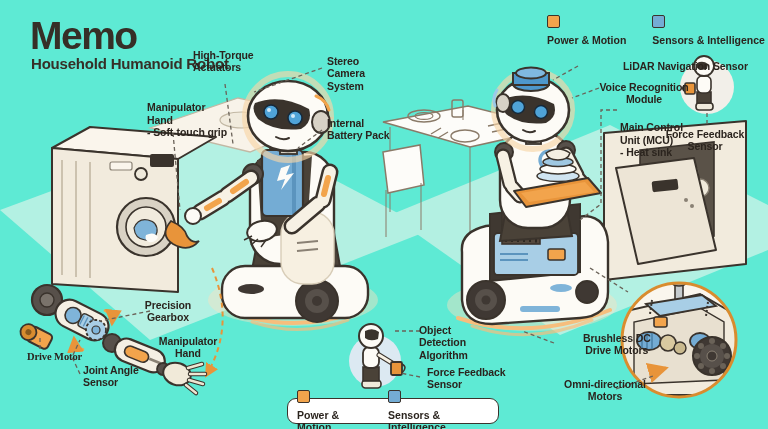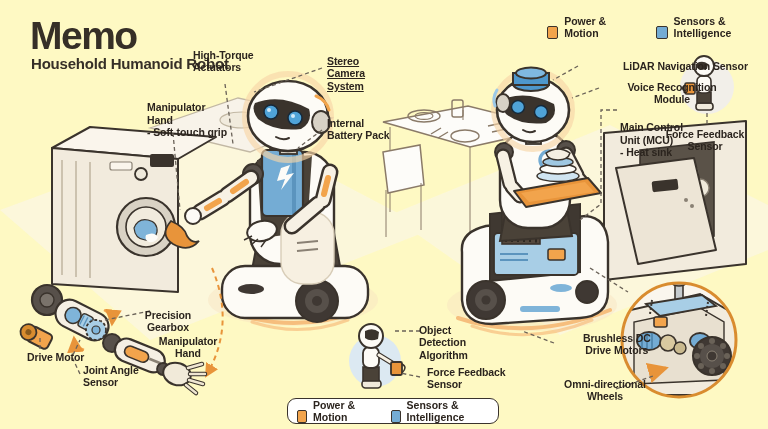--- a/index.html
+++ b/index.html
@@ -1,32 +1,32 @@
 <!DOCTYPE html>
 <html><head>
 <meta charset="utf-8">
 <style>
   html,body{margin:0;padding:0;background:#fff;}
-  #canvas{position:relative;width:768px;height:429px;background:#fef9c3;overflow:hidden;
+  #canvas{position:relative;width:768px;height:429px;background:#5eead4;overflow:hidden;
           font-family:"Liberation Sans", sans-serif;}
   #art{position:absolute;left:0;top:0;}
   .callout{position:absolute;font:bold 10.5px/1.18 "Liberation Sans",sans-serif;
            color:#2b241e;white-space:pre-line;letter-spacing:-0.1px;}
   .callout .note{font-weight:bold;display:block;}
   .center{text-align:center;}
   .title{position:absolute;left:30px;top:16px;font-weight:bold;font-size:39px;
          letter-spacing:-1.5px;color:#362f27;line-height:1;}
   .subtitle{position:absolute;left:31px;top:55px;font-weight:bold;font-size:15px;
             color:#362f27;letter-spacing:-0.2px;text-align:center;}
   .legend-row{position:absolute;display:flex;align-items:center;gap:26px;}
   .legend-row.top{left:547px;top:15px;}
   .legend-box{position:absolute;left:287px;top:398px;width:212px;height:26px;
               border:1.6px solid #3a332c;border-radius:9px;background:#fff;
               display:flex;align-items:center;gap:20px;padding:0 9px;box-sizing:border-box;}
-  .legend-item{display:flex;align-items:flex-end;gap:6px;font:bold 10.5px "Liberation Sans",sans-serif;color:#2b241e;}
+  .legend-item{display:flex;align-items:flex-start;gap:6px;font:bold 10.5px "Liberation Sans",sans-serif;color:#2b241e;flex-direction:column;}
   .swatch{width:13px;height:13px;border:1.6px solid #3a332c;border-radius:2px;box-sizing:border-box;}
 </style>
 </head>
 <body>
 
 <div id="canvas">
 
 <svg id="art" width="768" height="429" viewBox="0 0 768 429">
   <defs>
     <marker id="arrO" markerWidth="8" markerHeight="8" refX="6" refY="3.5" orient="auto">
@@ -308,51 +308,51 @@
   </span>
 </div>
 
 <div class="callout" style="left:193px;top:49px;">High-Torque
 Actuators</div>
 <div class="callout" style="left:147px;top:89px;">
   <span>Manipulator
 Hand</span>
   <span class="note">- Soft-touch grip</span>
 </div>
-<div class="callout" style="left:327px;top:55px;text-decoration:underline;">Stereo
+<div class="callout" style="left:327px;top:55px;">Stereo
 Camera
 System</div>
 <div class="callout" style="left:327px;top:117px;">Internal
 Battery Pack</div>
 <div class="callout" style="left:583px;top:60px;padding-left:40px;">LiDAR Navigation Sensor</div>
-<div class="callout center" style="left:596px;top:81px;width:96px;margin-left:28px;">Voice Recognition
+<div class="callout center" style="left:596px;top:81px;width:96px;">Voice Recognition
 Module</div>
 <div class="callout" style="left:620px;top:109px;">
   <span>Main Control
 Unit (MCU)</span>
   <span class="note">- Heat sink</span>
 </div>
 <div class="callout center" style="left:655px;top:128px;width:100px;">Force Feedback
 Sensor</div>
-<div class="callout center" style="left:142px;top:299px;width:52px;margin-top:10px;">Precision
+<div class="callout center" style="left:142px;top:299px;width:52px;">Precision
 Gearbox</div>
 <div class="callout center" style="left:156px;top:335px;width:64px;">Manipulator
 Hand</div>
-<div class="callout" style="left:27px;top:351px;">Drive Motor</div>
+<div class="callout" style="left:27px;top:351px;font-family:Liberation Serif, serif;">Drive Motor</div>
 <div class="callout" style="left:83px;top:364px;">Joint Angle
 Sensor</div>
 <div class="callout" style="left:419px;top:324px;">Object
 Detection
 Algorithm</div>
 <div class="callout" style="left:427px;top:366px;">Force Feedback
 Sensor</div>
 <div class="callout" style="left:583px;top:332px;text-align:center;">Brushless DC
 Drive Motors</div>
 <div class="callout center" style="left:550px;top:378px;width:110px;">Omni-directional
-Wheels</div>
+Motors</div>
 
 <div class="legend-box">
   <span class="legend-item">
     <span class="swatch" style="background-color: rgb(242, 164, 76);"></span>
     <span>Power &amp; Motion</span>
   </span>
   <span class="legend-item">
     <span class="swatch" style="background-color: rgb(116, 172, 212);"></span>
     <span>Sensors &amp; Intelligence</span>
   </span>

